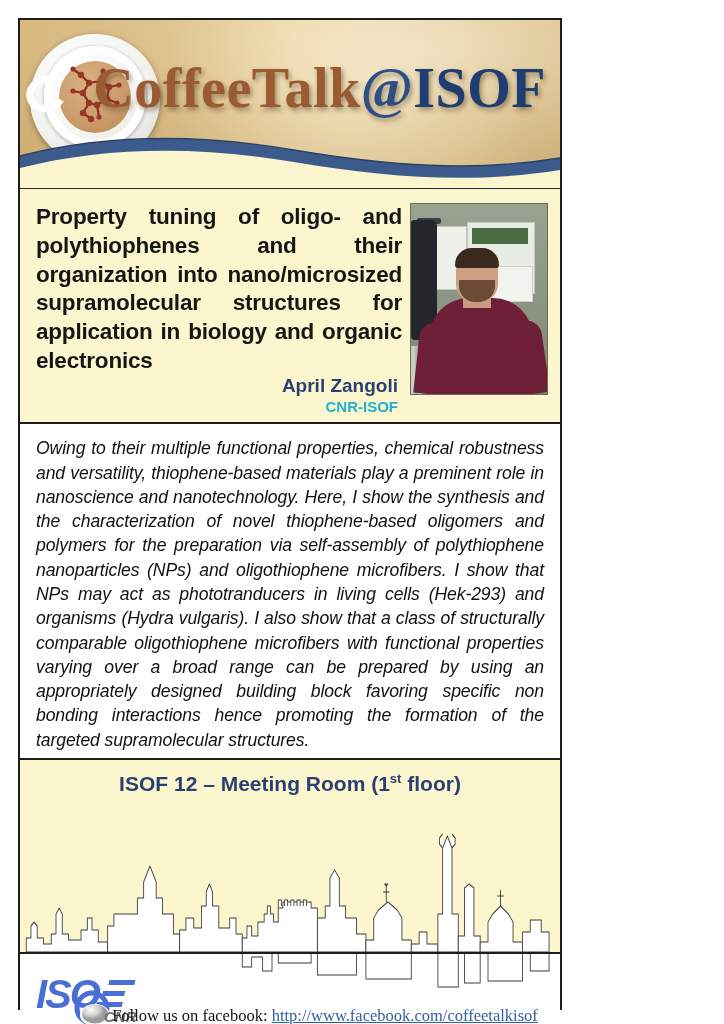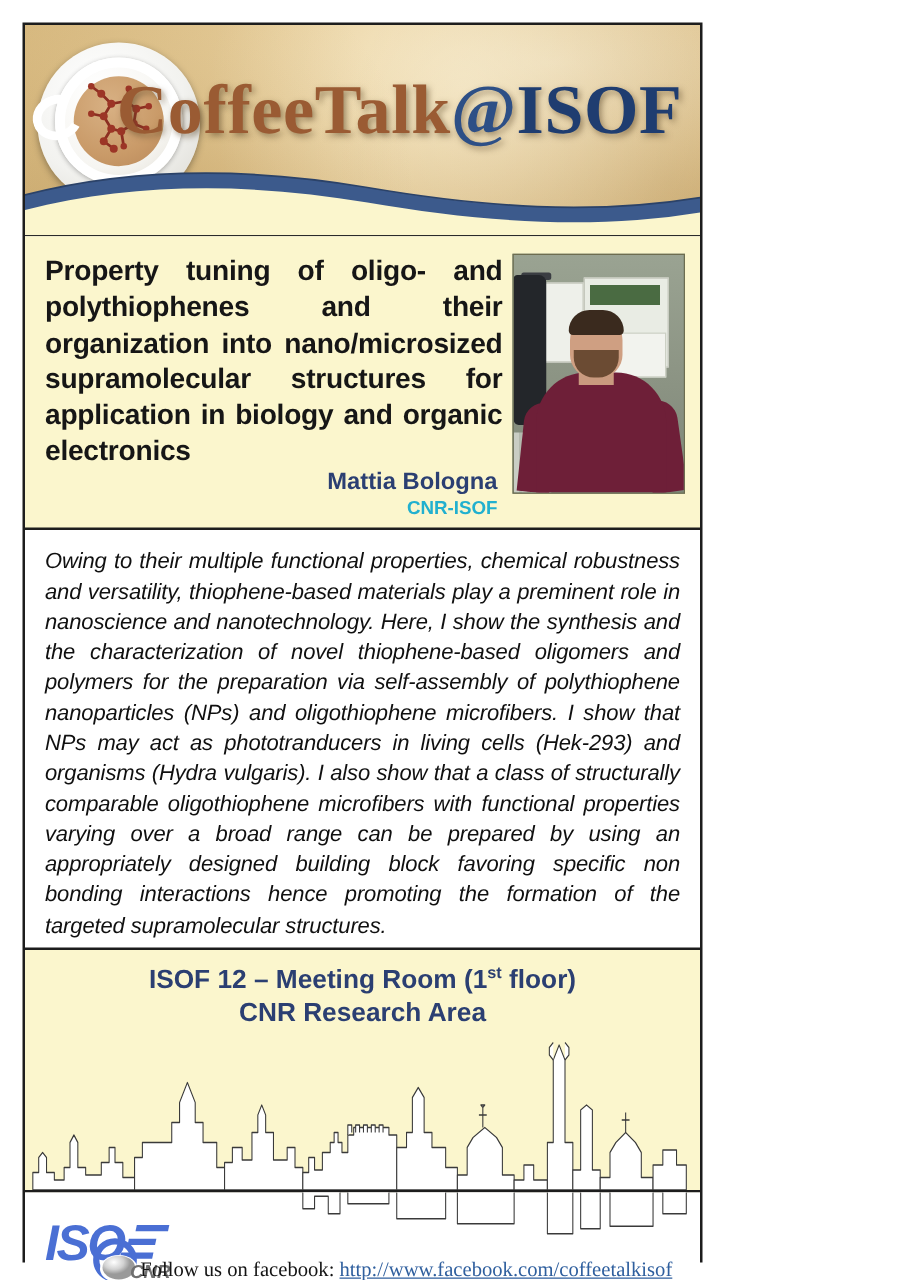--- a/index.html
+++ b/index.html
@@ -283,21 +283,21 @@
         <path d="M0,40 C110,18 230,18 350,34 C470,50 580,56 690,42 L690,60 L0,60 Z" fill="#fbf6cd"></path>
         <path d="M0,28 C110,6 230,6 350,22 C470,38 580,44 690,30" fill="none" stroke="#2b4268" stroke-width="1.4"></path>
       </svg>
     </div>
   </div>
 
   <div class="titleblock">
     <div class="title-left">
       <h1 class="talk-title">Property tuning of oligo- and polythiophenes and their organization into nano/microsized supramolecular structures for application in biology and organic electronics</h1>
       <div class="speaker-wrap">
-        <div class="speaker-name">Mattia Bologna</div>
+        <div class="speaker-name">April Zangoli</div>
         <div class="speaker-aff">CNR-ISOF</div>
       </div>
     </div>
     <div class="photo-frame">
       <div class="ph-wall"></div>
       <div class="ph-poster1"></div>
       <div class="ph-poster2"></div>
       <div class="ph-poster3"></div>
       <div class="ph-rod"></div>
       <div class="ph-coat"></div>
@@ -333,21 +333,20 @@
           <path d="M540,26 L536,22 L536,16 L540,12 M552,26 L556,22 L556,16 L552,12"></path>
           <path d="M560,130 L560,114 L568,114 L568,66 L574,62 L580,66 L580,114 L588,114 L588,130 Z"></path>
           <path d="M588,130 L588,120 L598,120 L598,100 L604,92 L614,84 L624,92 L630,100 L630,120 L642,120 L642,130 Z"></path>
           <path d="M614,84 L614,74 M610,74 L618,74 M614,74 L614,68"></path>
           <path d="M642,130 L642,110 L652,110 L652,98 L666,98 L666,110 L676,110 L676,130 Z"></path>
         </g>
       </svg>
     </div>
     <div class="event-text">
       <div class="ev-line"><span>ISOF 12 – Meeting Room (1</span><sup>st</sup><span> floor)</span></div>
-      <div class="ev-line">CNR Research Area</div>
     </div>
   </div>
 
   <div class="footer">
     <div class="foot-skyline">
       <svg viewBox="0 0 690 40" preserveAspectRatio="none">
         <g fill="#ffffff" stroke="#3a3a3a" stroke-width="1.1" stroke-linejoin="round">
           <path d="M284,0 L284,14 L296,14 L296,4 L310,4 L310,18 L322,18 L322,0 Z"></path>
           <path d="M330,0 L330,10 L372,10 L372,0 Z"></path>
           <path d="M380,0 L380,22 L430,22 L430,0 Z"></path>

